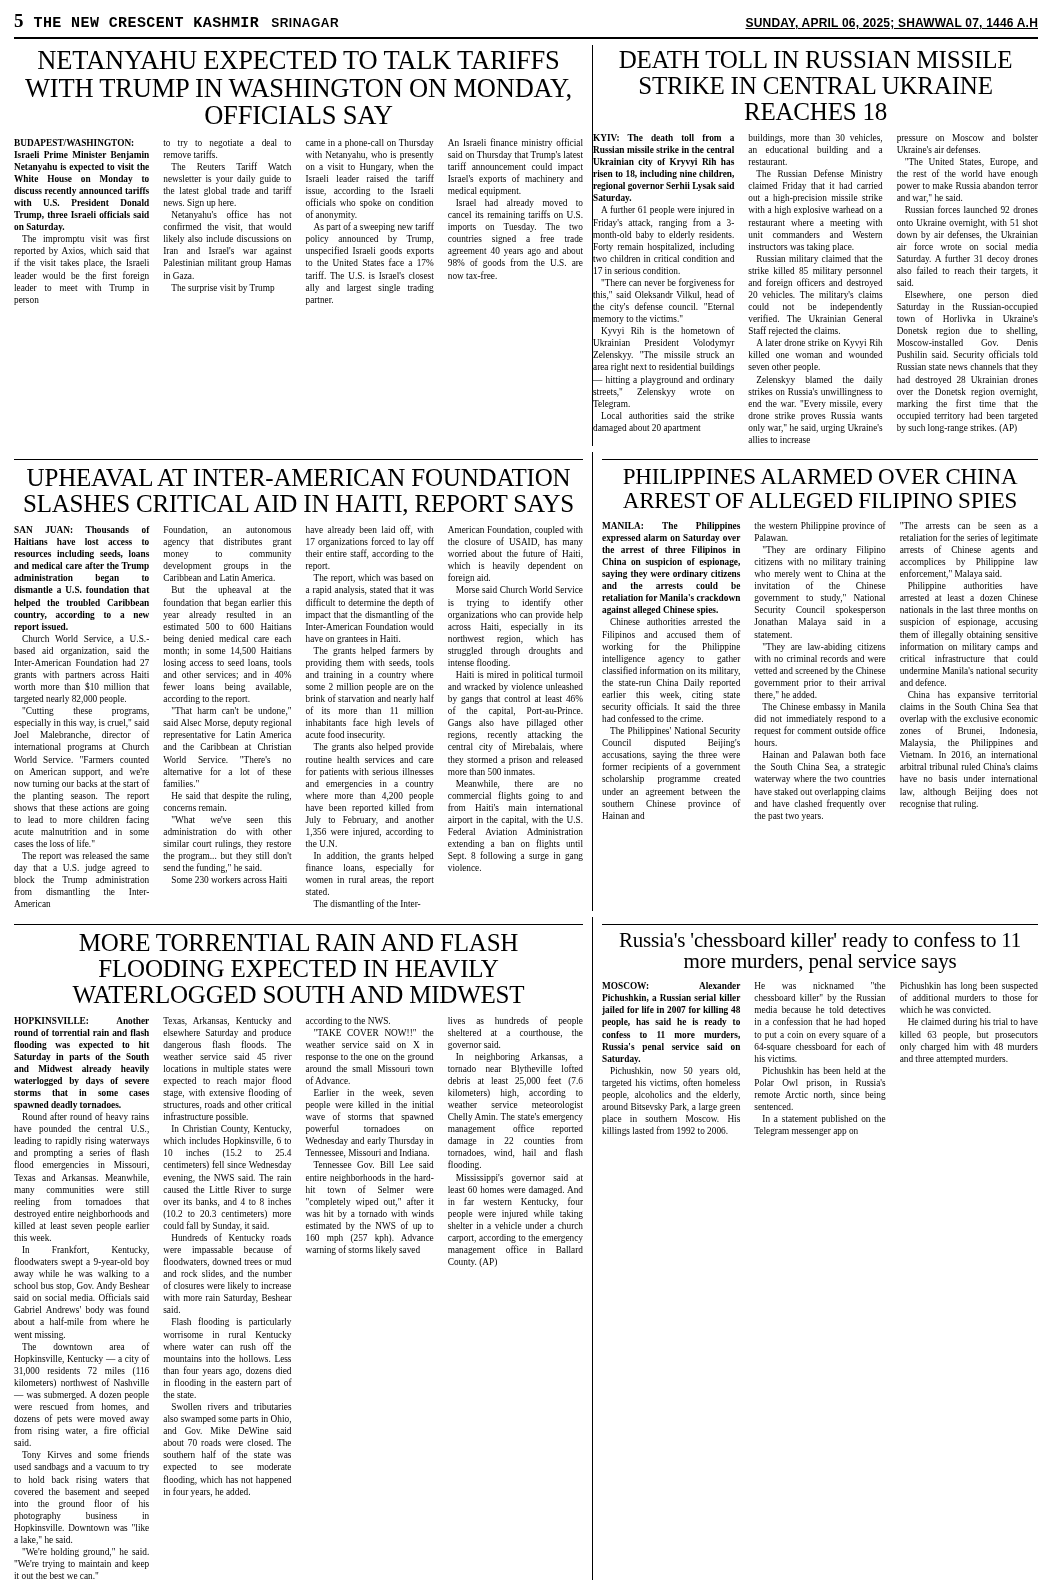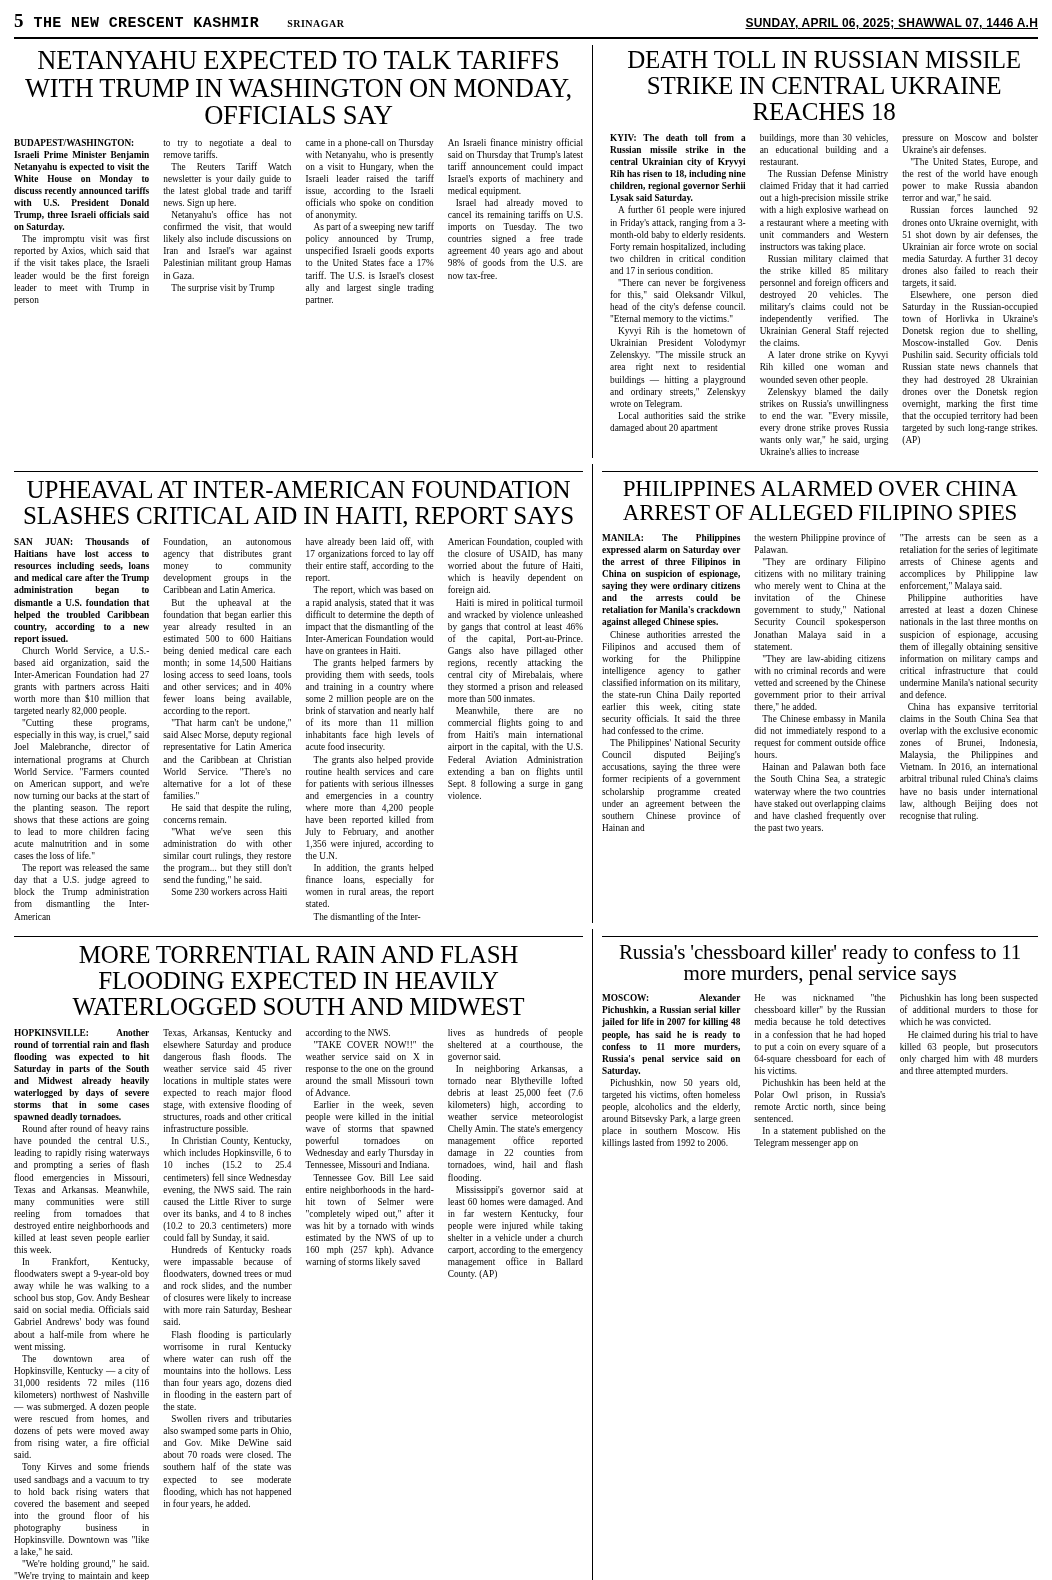--- a/index.html
+++ b/index.html
@@ -26,25 +26,25 @@
     font-family: "Liberation Serif", serif;
     margin-right: 10px;
   }
   .paper-name {
     font-size: 15px;
     font-weight: bold;
     letter-spacing: .4px;
     font-family: Liberation Mono, monospace;
   }
   .paper-city {
-    font-size: 10px;
+    font-size: 12px;
     font-weight: bold;
     letter-spacing: .5px;
-    margin-left: 28px;
-    font-family: Liberation Serif, serif;
+    margin-left: 12px;
+    font-family: Liberation Sans, sans-serif;
   }
   .masthead-date {
     margin-left: auto;
     font-size: 12px;
     font-weight: bold;
     letter-spacing: .2px;
     font-family: "Liberation Sans", sans-serif;
     text-decoration: underline;
   }
 
@@ -77,21 +77,21 @@
     -webkit-hyphens: auto;
   }
   p + p { text-indent: 8px; }
   .dateline { font-weight: bold; }
 
   .rule-h { border-top: 1.2px solid #000; margin: 7px 0 5px 0; }
 
   
   .top-wrap { display: flex; }
   .top-left { width: 578px; padding-right: 9px; }
-  .top-right { width: 446px; padding-left: 17px; border-left: 0.8px solid #000; }
+  .top-right { width: 446px; padding-left: 0; border-left: 0.8px solid #000; }
 
   .mid-wrap { display: flex; }
   .mid-left { width: 578px; padding-right: 9px; }
   .mid-right { width: 446px; padding-left: 9px; border-left: 0.8px solid #000; }
 </style>
 </head>
 <body>
 
 <div class="page">
 
@@ -178,20 +178,21 @@
         <div class="col" style="width:25%">
           <p>have already been laid off, with 17 organizations forced to lay off their entire staff, according to the report.</p>
           <p>The report, which was based on a rapid analysis, stated that it was difficult to determine the depth of impact that the dismantling of the Inter-American Foundation would have on grantees in Haiti.</p>
           <p>The grants helped farmers by providing them with seeds, tools and training in a country where some 2 million people are on the brink of starvation and nearly half of its more than 11 million inhabitants face high levels of acute food insecurity.</p>
           <p>The grants also helped provide routine health services and care for patients with serious illnesses and emergencies in a country where more than 4,200 people have been reported killed from July to February, and another 1,356 were injured, according to the U.N.</p>
           <p>In addition, the grants helped finance loans, especially for women in rural areas, the report stated.</p>
           <p>The dismantling of the Inter-</p>
         </div>
         <div class="col" style="width:25%">
           <p>American Foundation, coupled with the closure of USAID, has many worried about the future of Haiti, which is heavily dependent on foreign aid.</p>
+          <p>Morse said Church World Service is trying to identify other organizations who can provide help across Haiti, especially in its northwest region, which has struggled through droughts and intense flooding.</p>
           <p>Haiti is mired in political turmoil and wracked by violence unleashed by gangs that control at least 46% of the capital, Port-au-Prince. Gangs also have pillaged other regions, recently attacking the central city of Mirebalais, where they stormed a prison and released more than 500 inmates.</p>
           <p>Meanwhile, there are no commercial flights going to and from Haiti's main international airport in the capital, with the U.S. Federal Aviation Administration extending a ban on flights until Sept. 8 following a surge in gang violence.</p>
         </div>
       </div>
     </div>
 
     <div class="mid-right">
       <div class="rule-h"></div>
       <h1 class="headline h-md">PHILIPPINES ALARMED OVER CHINA ARREST OF ALLEGED FILIPINO SPIES</h1>
       <div class="cols">

